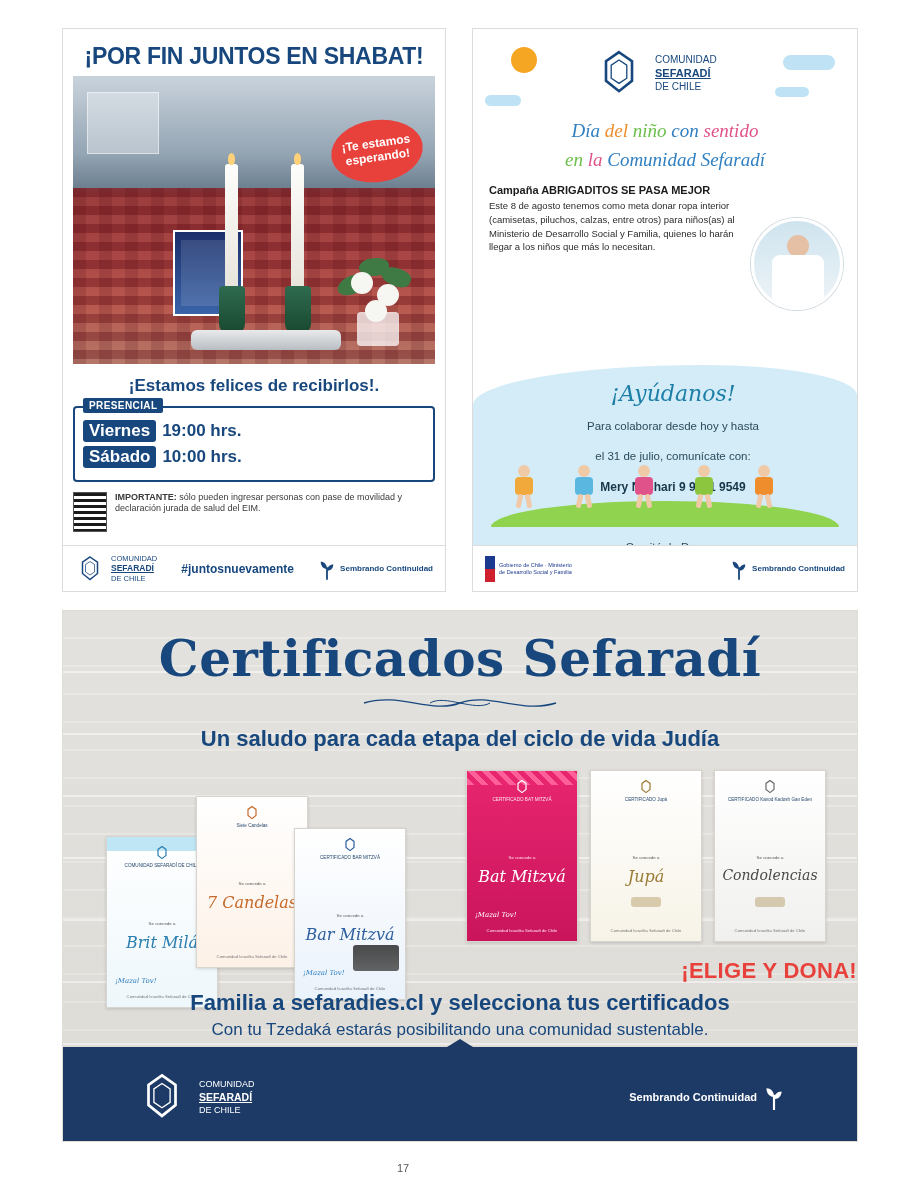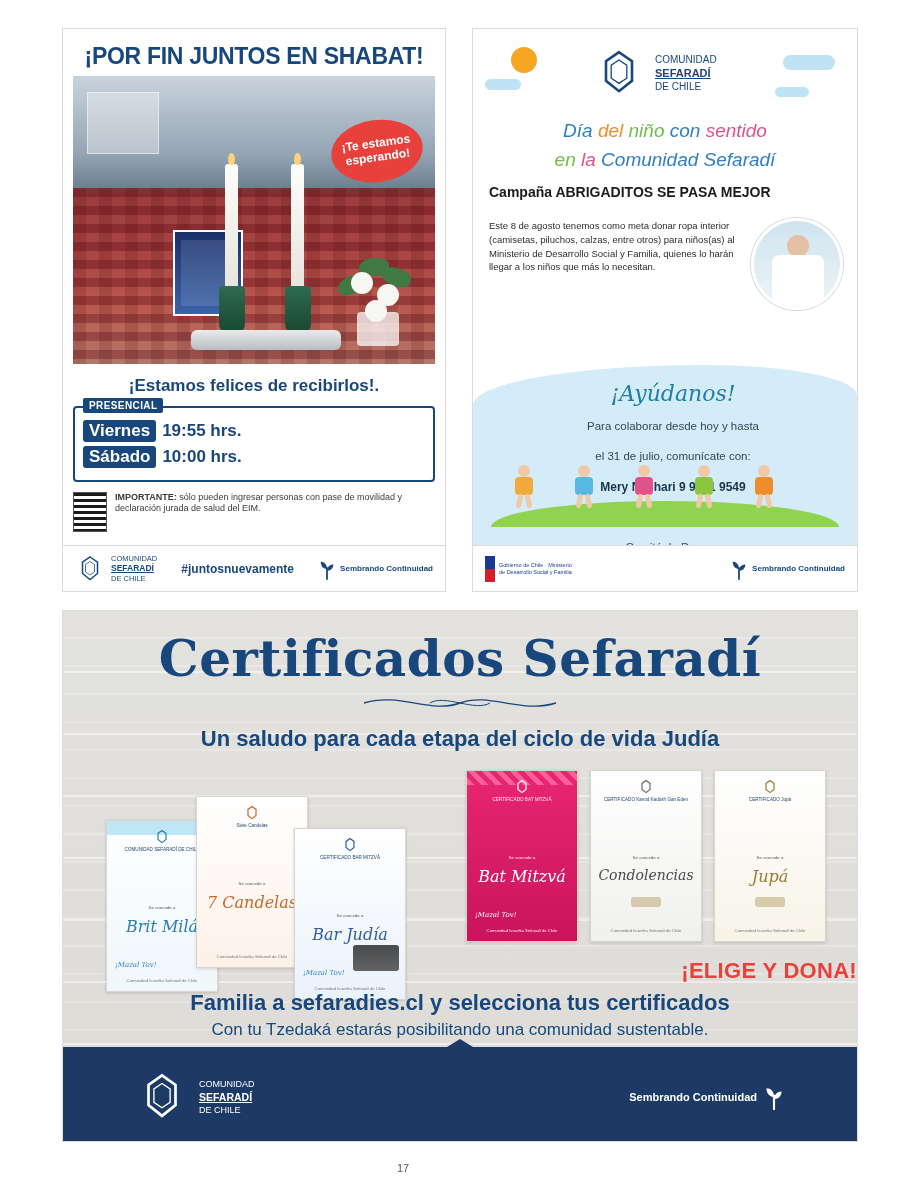--- a/index.html
+++ b/index.html
@@ -99,36 +99,36 @@
   .plant{width:18px;height:22px;}
 
   
   .flyer-right{
     position:absolute;left:472px;top:28px;width:384px;height:562px;
     background:#ffffff;border:1px solid #dcdcdc;overflow:hidden;
   }
   .fr-head{position:relative;height:86px;}
   .sun{position:absolute;left:38px;top:18px;width:26px;height:26px;border-radius:50%;background:#f5a623;}
   .cloud{position:absolute;background:#bfe3f5;border-radius:20px;}
-  .c1{left:12px;top:50px;width:36px;height:11px;}
+  .c1{left:12px;top:66px;width:36px;height:11px;}
   .c2{right:22px;top:26px;width:52px;height:15px;}
   .c3{right:48px;top:58px;width:34px;height:10px;}
   .fr-logo{position:absolute;left:120px;top:18px;display:flex;align-items:center;gap:10px;}
   .fr-logo .logo-txt{font-size:10px;line-height:1.3;color:#17477d;}
   .fr-logo .logo-txt b{font-size:11px;}
   .fr-title{
-    margin:2px 18px 10px;text-align:center;font-family:Liberation Sans, sans-serif;font-style:italic;
+    margin:2px 18px 10px;text-align:center;font-family:Liberation Serif, serif;font-style:italic;
     font-size:19px;line-height:1.5;color:#1d7fa8;
   }
   .fr-title .w-pink{color:#e0528a;}
   .fr-title .w-green{color:#6cbf4b;}
   .fr-title .w-blue{color:#2f7fc1;}
   .fr-title .w-orange{color:#ef8c2b;}
   .fr-body{position:relative;padding:0 16px;}
-  .fr-h{font-size:14px;font-weight:bold;color:#1b1b1b;margin-bottom:19px;}
+  .fr-h{font-size:11px;font-weight:bold;color:#1b1b1b;margin-bottom:3px;}
   .fr-p{font-size:9.5px;line-height:1.45;color:#2b2b2b;width:246px;}
   .kid-photo{
     position:absolute;right:14px;top:34px;width:86px;height:86px;border-radius:50%;
     background:linear-gradient(#cfe4ef,#eef4f7);border:3px solid #fff;box-shadow:0 0 0 1px #cfd9df;overflow:hidden;
   }
   .kid-photo .shirt{position:absolute;left:18px;top:34px;width:52px;height:52px;background:#fff;border-radius:8px 8px 0 0;}
   .kid-photo .head{position:absolute;left:33px;top:14px;width:22px;height:22px;border-radius:50%;background:#e6c0a4;}
   .wave{
     position:absolute;left:0;right:0;top:336px;height:226px;
     background:#d4ecf7;border-top-left-radius:60% 40px;border-top-right-radius:40% 30px;
@@ -269,21 +269,21 @@
       <div class="badge-esperando">¡Te estamos esperando!</div>
     </div>
 
     <div class="fl-happy">¡Estamos felices de recibirlos!.</div>
 
     <div class="fl-boxes">
       <div class="box">
         <span class="box-tag">PRESENCIAL</span>
         <div class="time-row">
           <span class="day">Viernes</span>
-          <span class="hour">19:55 hrs.</span>
+          <span class="hour">19:00 hrs.</span>
         </div>
         <div class="time-row">
           <span class="day">Sábado</span>
           <span class="hour">10:00 hrs.</span>
         </div>
       </div>
 
     </div>
 
     <div class="fl-note">
@@ -451,56 +451,56 @@
         <div class="cname">7 Candelas</div>
         <div class="mini-foot">Comunidad Israelita Sefaradí de Chile</div>
       </div>
 
       <div class="card c3">
         <svg class="mini-logo" viewBox="0 0 40 40">
             <path d="M20 4 L30 11 L30 26 L20 34 L10 26 L10 11 Z" fill="none" stroke="#2f5f9e" stroke-width="3"></path>
           </svg>
         <div class="mini-cap">CERTIFICADO BAR MITZVÁ</div>
         <div class="mini-for">Se concede a</div>
-        <div class="cname">Bar Judía</div>
+        <div class="cname">Bar Mitzvá</div>
         <div class="tefilin"></div>
         <div class="mazal">¡Mazal Tov!</div>
         <div class="mini-foot">Comunidad Israelita Sefaradí de Chile</div>
       </div>
 
       <div class="card c4">
         <div class="deco-top"></div>
         <svg class="mini-logo" viewBox="0 0 40 40">
             <path d="M20 4 L30 11 L30 26 L20 34 L10 26 L10 11 Z" fill="none" stroke="#ffffff" stroke-width="3"></path>
           </svg>
         <div class="mini-cap">CERTIFICADO BAT MITZVÁ</div>
         <div class="mini-for">Se concede a</div>
         <div class="cname">Bat Mitzvá</div>
         <div class="mazal">¡Mazal Tov!</div>
         <div class="mini-foot">Comunidad Israelita Sefaradí de Chile</div>
       </div>
 
+      <div class="card c5">
+        <svg class="mini-logo" viewBox="0 0 40 40">
+            <path d="M20 4 L30 11 L30 26 L20 34 L10 26 L10 11 Z" fill="none" stroke="#9a7b33" stroke-width="3"></path>
+          </svg>
+        <div class="mini-cap">CERTIFICADO Jupá</div>
+        <div class="mini-for">Se concede a</div>
+        <div class="cname">Jupá</div>
+        <div class="ribbon"></div>
+        <div class="mini-foot">Comunidad Israelita Sefaradí de Chile</div>
+      </div>
+
       <div class="card c6">
         <svg class="mini-logo" viewBox="0 0 40 40">
             <path d="M20 4 L30 11 L30 26 L20 34 L10 26 L10 11 Z" fill="none" stroke="#6b6b6b" stroke-width="3"></path>
           </svg>
         <div class="mini-cap">CERTIFICADO Kavod Kadosh Gan Eden</div>
         <div class="mini-for">Se concede a</div>
         <div class="cname" style="font-size:14px">Condolencias</div>
-        <div class="ribbon"></div>
-        <div class="mini-foot">Comunidad Israelita Sefaradí de Chile</div>
-      </div>
-
-      <div class="card c5">
-        <svg class="mini-logo" viewBox="0 0 40 40">
-            <path d="M20 4 L30 11 L30 26 L20 34 L10 26 L10 11 Z" fill="none" stroke="#9a7b33" stroke-width="3"></path>
-          </svg>
-        <div class="mini-cap">CERTIFICADO Jupá</div>
-        <div class="mini-for">Se concede a</div>
-        <div class="cname">Jupá</div>
         <div class="ribbon"></div>
         <div class="mini-foot">Comunidad Israelita Sefaradí de Chile</div>
       </div>
 
     </div>
 
     <div class="elige">¡ELIGE Y DONA!</div>
     <div class="ingresa">Familia a sefaradies.cl y selecciona tus certificados</div>
     <div class="tzedaka">Con tu Tzedaká estarás posibilitando una comunidad sustentable.</div>
 

